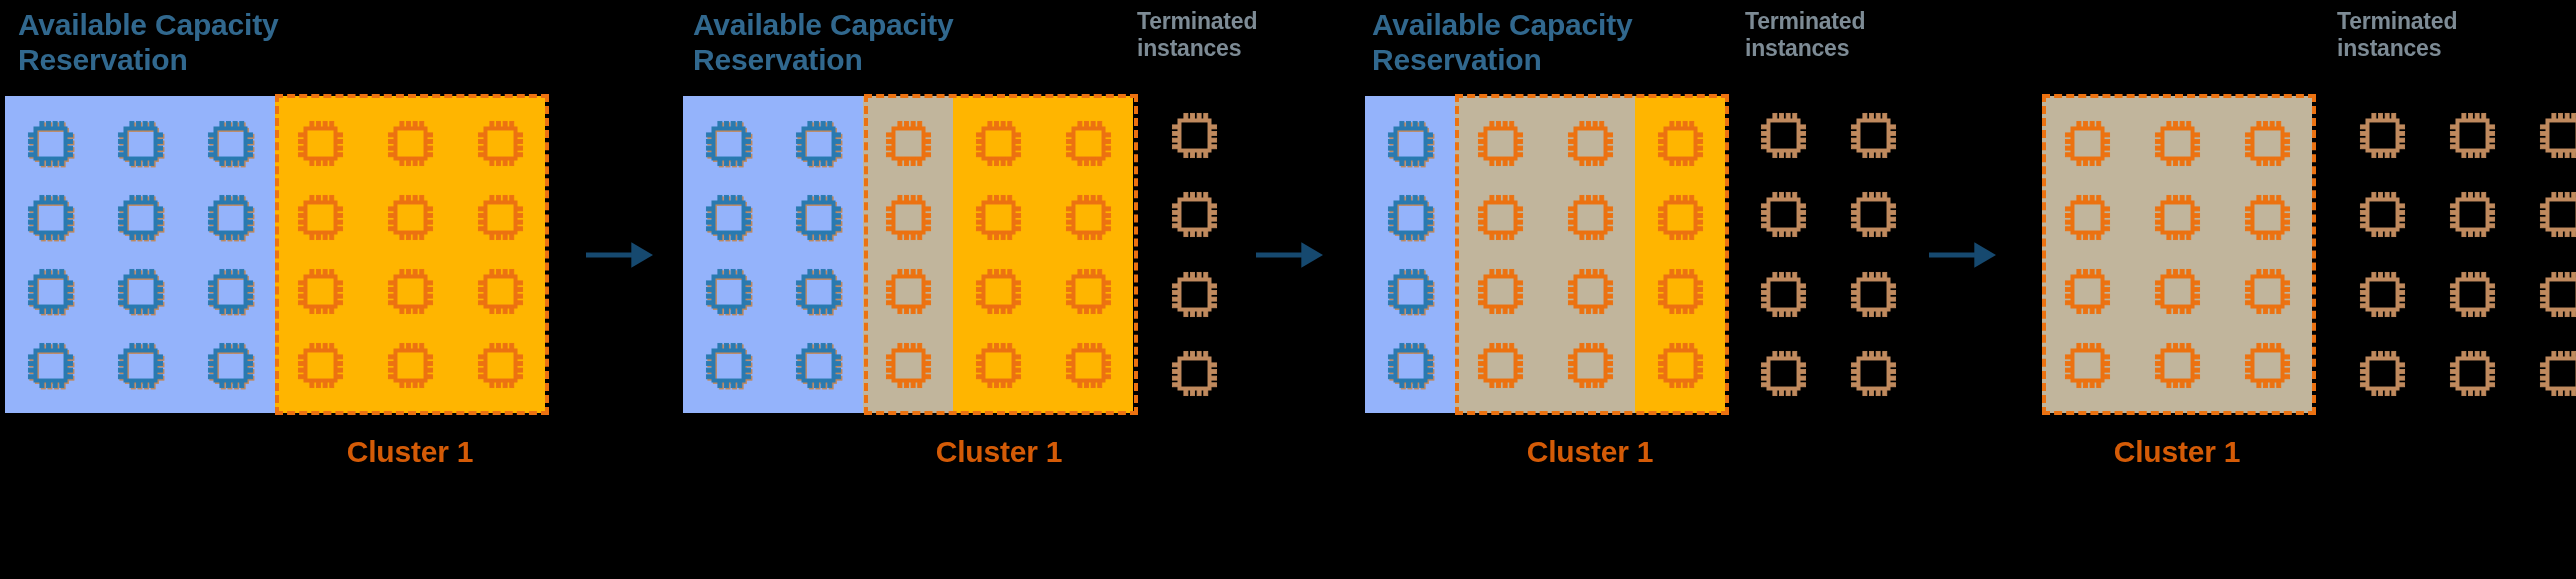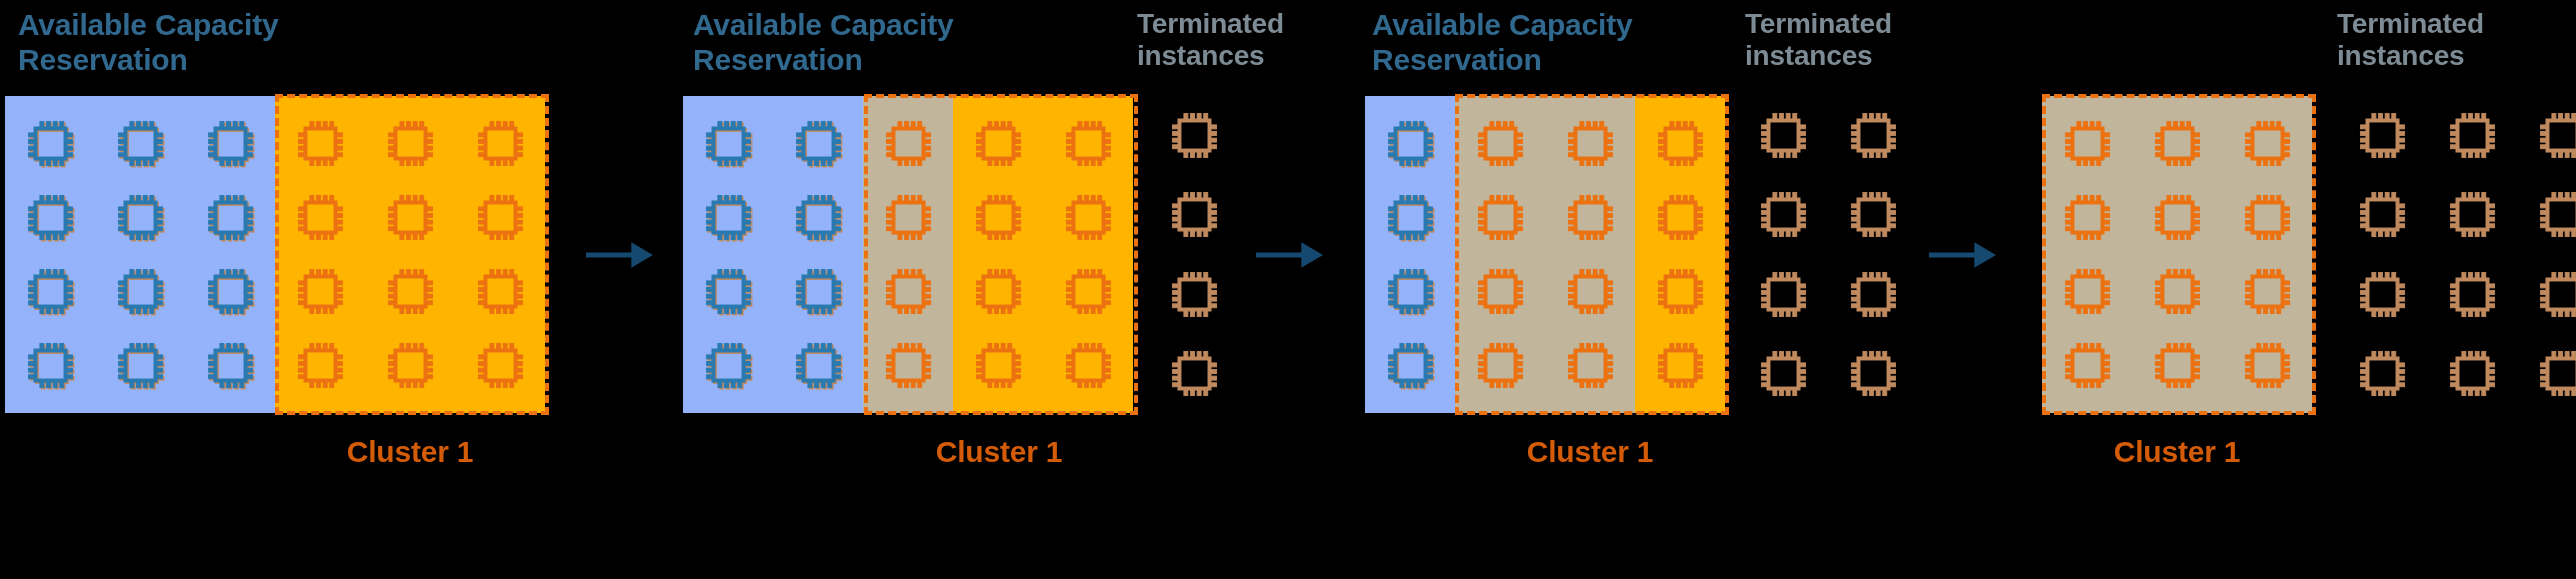--- a/index.html
+++ b/index.html
@@ -16,21 +16,21 @@
     position:absolute;
     font-size:30px;
     font-weight:700;
     line-height:1.16;
     color:#31688e;
     white-space:pre-line;
     letter-spacing:-0.2px;
   }
   .term-label{
     position:absolute;
-    font-size:28px;
+    font-size:23px;
     font-weight:700;
     line-height:1.16;
     color:#7d8b95;
     white-space:pre-line;
     letter-spacing:-0.2px;
   }
   .cluster-label{
     position:absolute;
     font-size:30px;
     font-weight:700;

